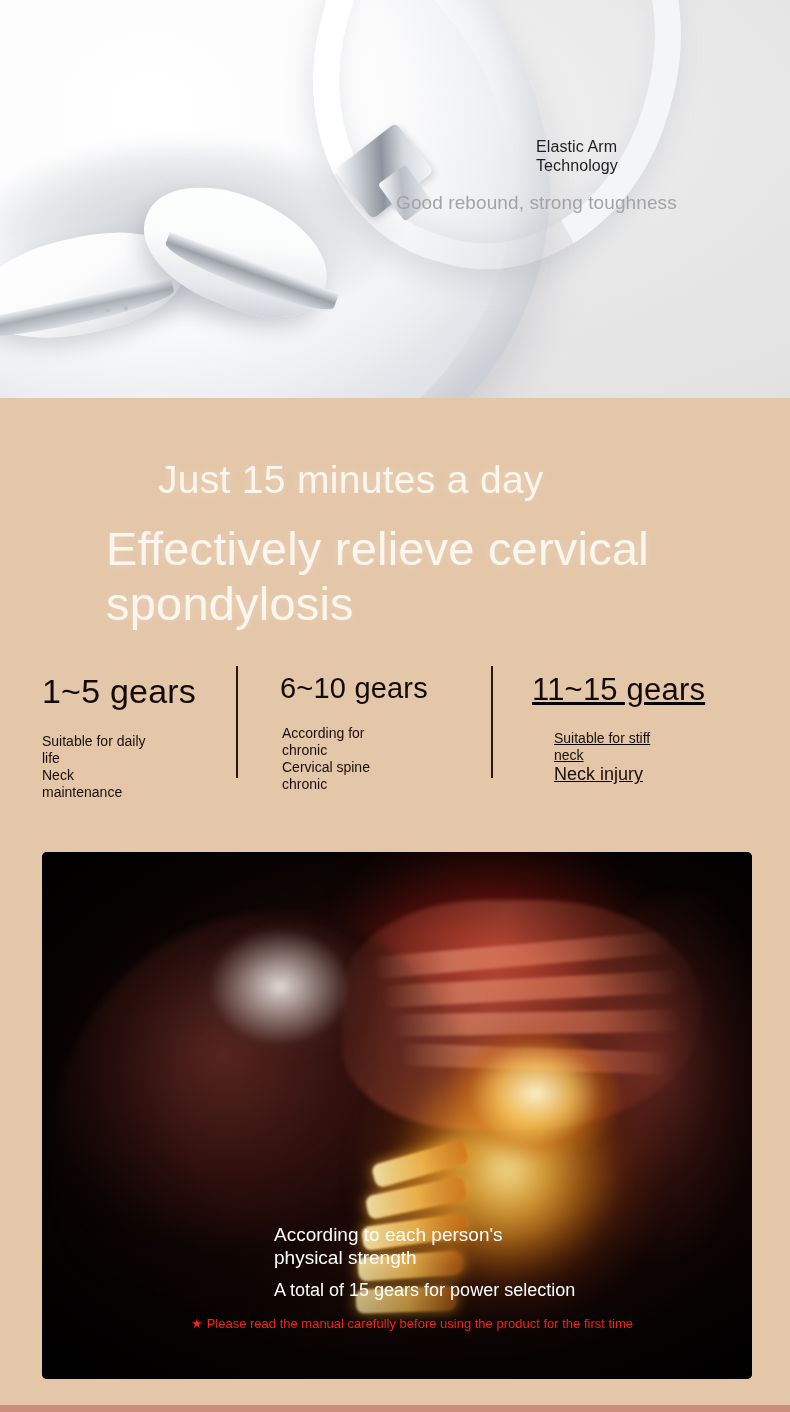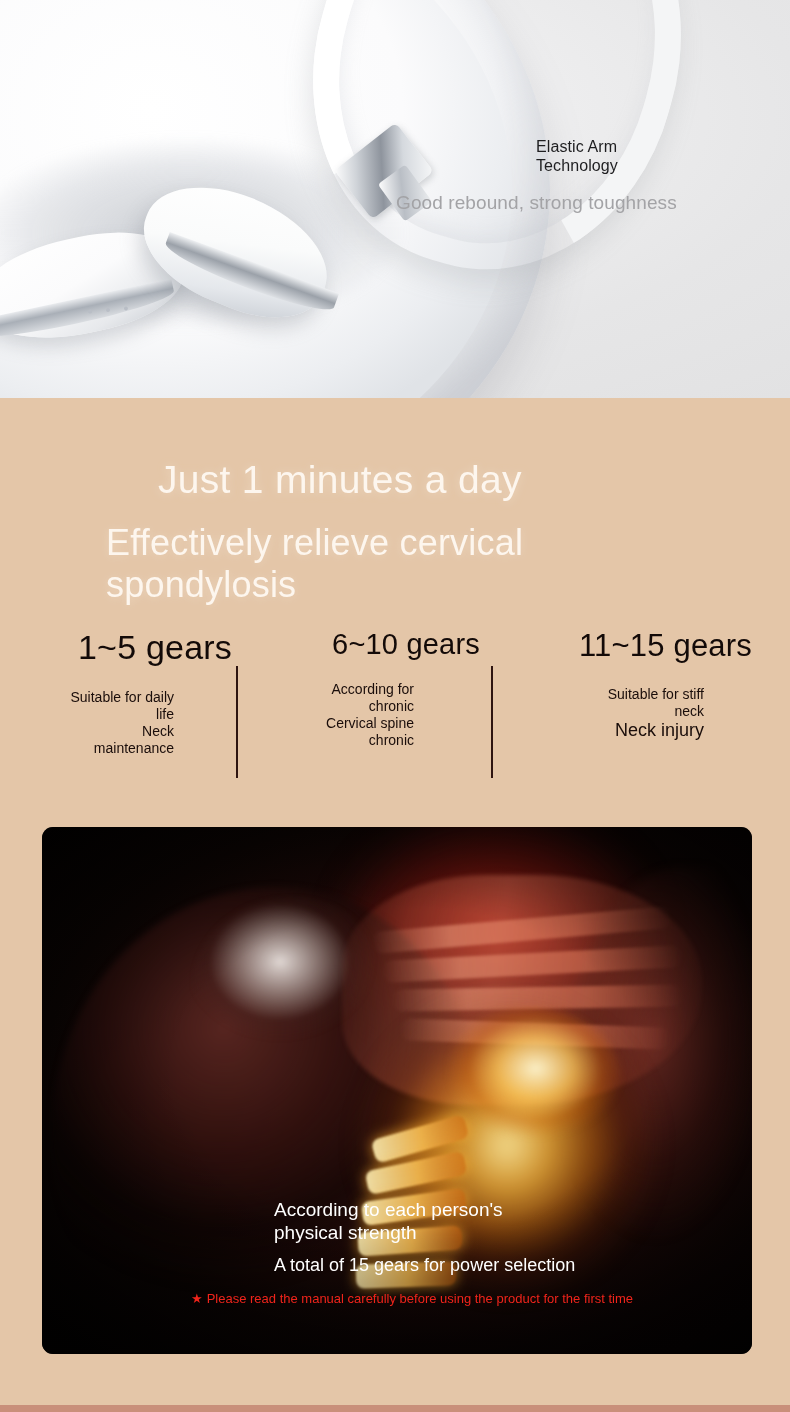--- a/index.html
+++ b/index.html
@@ -105,50 +105,50 @@
   
   .beige { position:absolute; left:0; top:398px; width:790px; height:1007px; background:#e4c6a8; }
 
   .headline-a {
     position:absolute; left:158px; top:458px;
     font-size:39px; color:#fdf6ee; letter-spacing:.3px;
     text-shadow:0 1px 10px rgba(255,245,235,.35);
   }
   .headline-b {
     position:absolute; left:106px; top:522px; width:600px;
-    font-size:36px; line-height:1.17; color:#fdf6ee; letter-spacing:.2px;
+    font-size:47px; line-height:1.17; color:#fdf6ee; letter-spacing:.2px;
     text-shadow:0 1px 10px rgba(255,245,235,.32);
   }
 
   
-  .gears { position:absolute; left:0; top:628px; width:790px; height:148px;text-align:right; }
+  .gears { position:absolute; left:0; top:672px; width:790px; height:148px; }
   .gear-col { position:absolute; top:0; }
   .gear-col.c1 { left:42px;  width:190px; }
   .gear-col.c2 { left:280px; width:200px; }
-  .gear-col.c3 { left:532px; width:220px; }
+  .gear-col.c3 { left:532px; width:220px;text-decoration:underline; }
   .gear-title { color:#130a08; letter-spacing:.2px; white-space:nowrap; }
   .c1 .gear-title { font-size:34px; }
   .c2 .gear-title { font-size:29px; }
   .c3 .gear-title { font-size:31px; }
   .gear-desc { color:#1a0d0a; line-height:1.22; }
   .c1 .gear-desc { margin-top:22px; font-size:14px; width:132px; }
   .c2 .gear-desc { margin-top:20px; margin-left:2px; font-size:14px; width:132px; }
   .c3 .gear-desc { margin-top:22px; margin-left:22px; font-size:14px; width:150px; }
   .gear-desc .big { font-size:18px; }
   .divider {
     position:absolute; top:666px; width:2px; height:112px;
     background:#2e1410;
   }
   .divider.d1 { left:236px; }
   .divider.d2 { left:491px; }
 
   
   .card {
-    position:absolute; left:42px; top:827px; width:710px; height:527px;
-    border-radius:11px; overflow:hidden;
+    position:absolute; left:42px; top:852px; width:710px; height:527px;
+    border-radius:5px; overflow:hidden;
     background:radial-gradient(78% 70% at 56% 48%, #3a1410 0%, #200a08 42%, #0b0403 72%, #030101 100%);
   }
   .card .glow-red {
     position:absolute; left:240px; top:-60px; width:430px; height:330px; border-radius:50%;
     background:radial-gradient(50% 50% at 50% 50%, rgba(190,34,22,.80) 0%, rgba(132,20,14,.46) 48%, rgba(40,6,4,0) 78%);
     filter:blur(16px);
   }
   .card .torso {
     position:absolute; left:10px; top:60px; width:430px; height:470px; border-radius:52% 48% 40% 46%;
     background:radial-gradient(60% 56% at 40% 30%, rgba(96,42,36,.85) 0%, rgba(52,18,15,.75) 46%, rgba(14,5,4,.5) 76%, rgba(4,1,1,0) 100%);
@@ -246,21 +246,21 @@
 
     <div class="hero-label">
       <div>Elastic Arm</div>
       <div>Technology</div>
     </div>
     <div class="hero-sub">Good rebound, strong toughness</div>
   </div>
 
   <div class="beige"></div>
 
-  <div class="headline-a">Just 1 minutes a day</div>
+  <div class="headline-a">Just 15 minutes a day</div>
   <div class="headline-b">Effectively relieve cervical spondylosis</div>
 
   <div class="gears">
 
     <div class="gear-col c1">
       <div class="gear-title">1~5 gears</div>
       <div class="gear-desc">
         <div>Suitable for daily</div>
         <div>life</div>
         <div>Neck</div>

